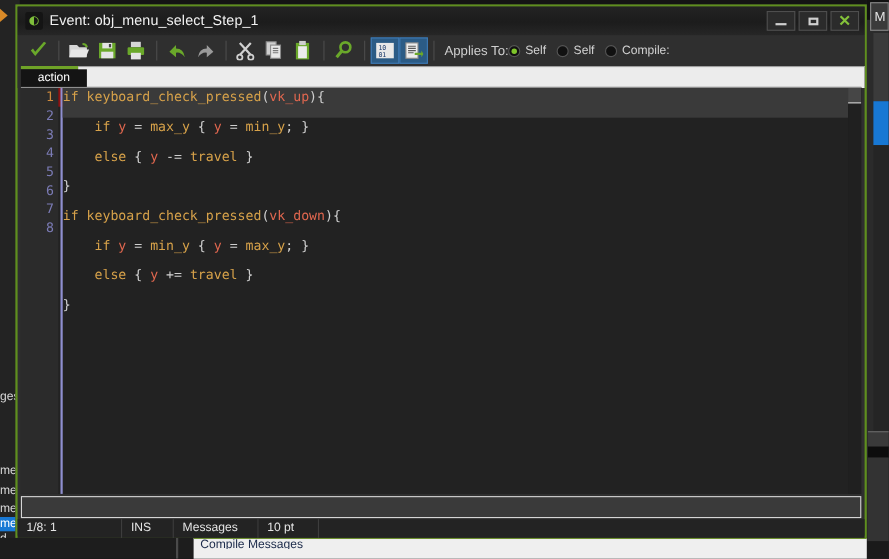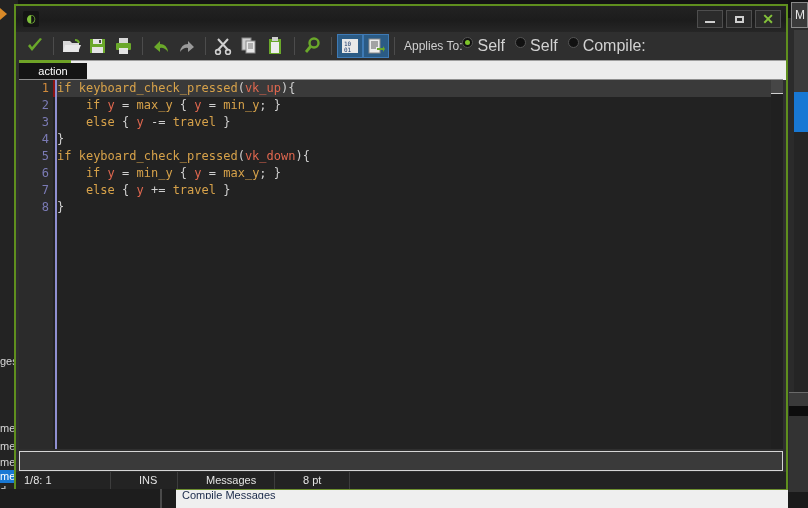--- a/index.html
+++ b/index.html
@@ -255,24 +255,24 @@
     display: flex;
     align-items: center;
     color: #cfcfcf;
     font-size: 12px;
     margin-left: 4px;
     white-space: nowrap;
   }
   .applies .lbl { }
   .radio-group { display: flex; align-items: center; }
   .radio {
-    display: flex; 
+    display: flex; align-items: center;
     margin-right: 10px;
     color: #d2d2d2;
-    font-size: 16px;
+    font-size: 11px;
   }
   .radio .dot {
     width: 11px; height: 11px;
     border-radius: 50%;
     background: #111;
     border: 1px solid #555;
     box-sizing: border-box;
     margin-right: 4px;
     position: relative;
   }
@@ -295,21 +295,21 @@
   }
   .tab-green-top {
     position: absolute;
     left: 3px; top: 0px;
     width: 52px; height: 3px;
     background: #6fa327;
   }
   .tab-action {
     position: absolute;
     left: 3px; top: 3px;
-    width: 68px; height: 17px;
+    width: 60px; height: 17px;
     background: #141414;
     color: #ffffff;
     font-size: 11px;
     line-height: 17px;
     text-align: center;
   }
   .tabstrip-rest {
     position: absolute;
     left: 55px; top: 0px;
     width: 715px; height: 20px;
@@ -358,21 +358,21 @@
   }
   .code {
     position: absolute;
     left: 38px; top: 0;
     right: 12px;
     font-family: "DejaVu Sans Mono", monospace;
     font-size: 12px;
     line-height: 17px;
     white-space: pre;
   }
-  .code-line { height: 17px; }
+  .code-line { height: 27px; }
   .code-line.current { background: #3a3a3a; }
   .tok-kw   { color: #d7a24a; }
   .tok-fn   { color: #d7a24a; }
   .tok-var  { color: #e0674f; }
   .tok-punc { color: #cfcfcf; }
   .tok-op   { color: #cfcfcf; }
   .tok-plain{ color: #d7a24a; }
 
   .ed-vscroll {
     position: absolute;
@@ -402,21 +402,20 @@
   
   .statusbar {
     position: absolute;
     left: 0px; top: 466px;
     width: 770px; height: 17px;
     background: #232323;
     display: flex;
     align-items: center;
     color: #e4e4e4;
     font-size: 11px;
-    gap: 20px;
   }
   .sb-cell {
     height: 17px;
     line-height: 17px;
     padding: 0 8px;
     border-right: 1px solid #3d3d3d;
     white-space: nowrap;
   }
   .sb-cell.w1 { min-width: 78px; }
   .sb-cell.w2 { min-width: 30px; }
@@ -456,20 +455,21 @@
   <div class="bg-bottom-white"></div>
   <div class="bg-bottom-strip"></div>
   <div class="bg-bottom-divider"></div>
   <div class="bg-compile-panel"></div>
   <div class="bg-compile-label">Compile Messages</div>
 
   <div class="window">
 
     <div class="titlebar">
       <div class="title-icon">◐</div>
+      <div class="title-text">Event: obj_menu_select_Step_1</div>
       <div class="win-btns">
         <div class="win-btn">
           <span class="minbar"></span>
         </div>
         <div class="win-btn">
           <span class="maxbox"></span>
         </div>
         <div class="win-btn close">
           <span>✕</span>
         </div>
@@ -611,18 +611,18 @@
         <div class="ed-vscroll-thumb"></div>
       </div>
     </div>
 
     <div class="hscroll"></div>
 
     <div class="statusbar">
       <div class="sb-cell w1">1/8:  1</div>
       <div class="sb-cell w2">INS</div>
       <div class="sb-cell w3">Messages</div>
-      <div class="sb-cell w4">8 pt</div>
+      <div class="sb-cell w4">10 pt</div>
       <div class="sb-cell fill"></div>
     </div>
 
   </div>
 </div>
 
 </body></html>

